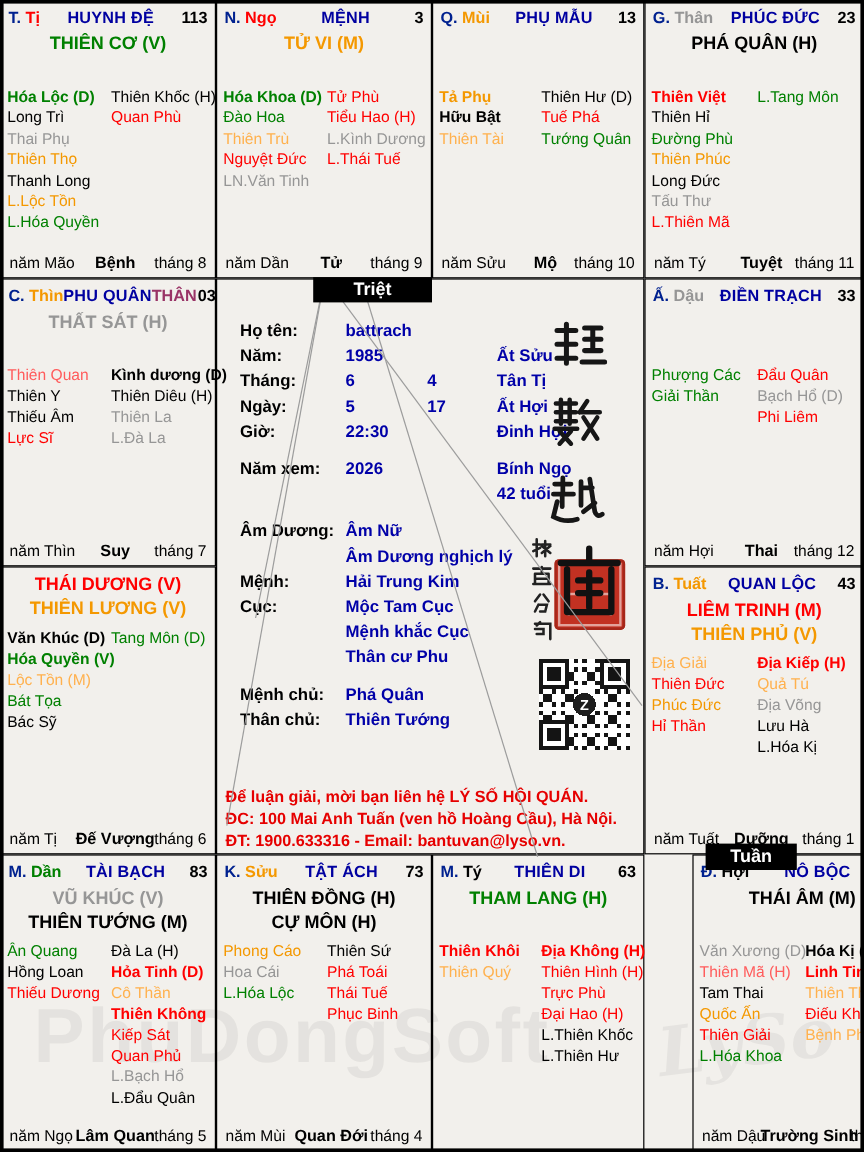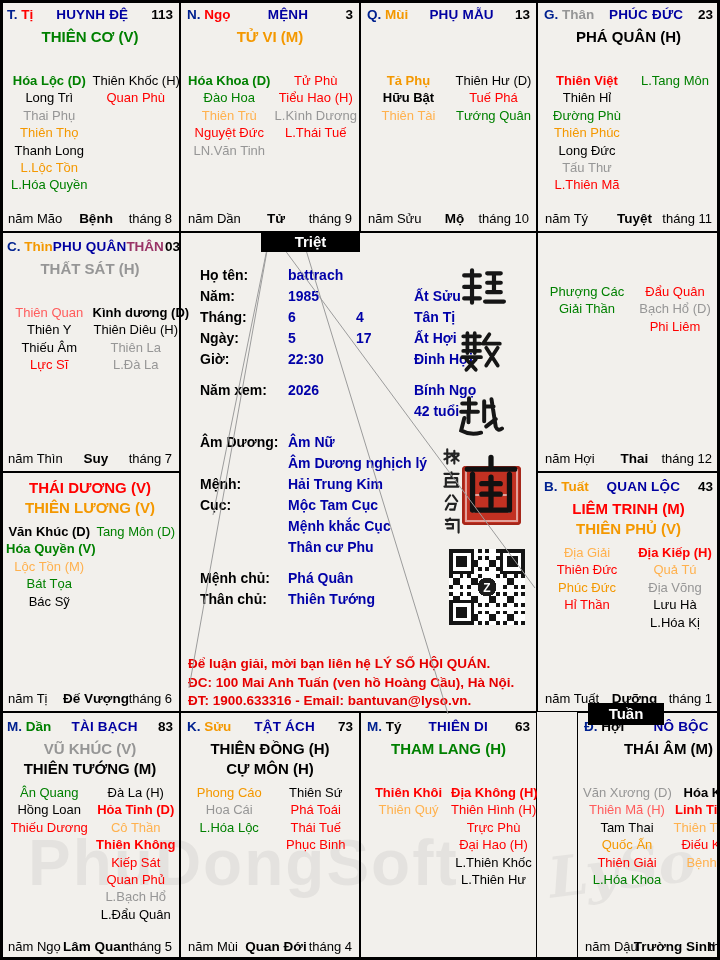--- a/index.html
+++ b/index.html
@@ -10,21 +10,21 @@
   #wm1{left:28px;top:826px;font-size:64px;letter-spacing:2px;}
   #wm2{left:548px;top:836px;font-size:56px;font-family:"DejaVu Serif",serif;font-style:italic;transform:rotate(-7deg);color:rgba(0,0,0,0.05);}
   
   .palace{position:absolute;border:1px solid #000;box-sizing:border-box;z-index:1;background:transparent;}
   .hdr{display:flex;align-items:flex-end;padding:6px 6px 0 6px;font-size:13.5px;font-weight:bold;white-space:nowrap;}
   .hdr .pre{color:#00218f;}
   .hdr .nm{flex:1;text-align:center;color:#0000a0;letter-spacing:.2px;}
   .hdr .ex{color:#993366;margin-right:1px;}
   .hdr .no{color:#000;}
   .mains{height:46px;margin-top:2px;text-align:center;font-size:15px;font-weight:bold;line-height:20px;padding-top:3px;box-sizing:border-box;}
-  .cols{display:flex;padding:2px 0 0 5px;font-size:13px;line-height:17.4px;white-space:nowrap;text-align:center;}
+  .cols{display:flex;padding:2px 0 0 5px;font-size:13px;line-height:17.4px;white-space:nowrap;}
   .cols .col{width:50%;overflow:visible;}
   .ftr{position:absolute;left:7px;right:7px;bottom:5px;font-size:13px;color:#000;}
   .ftr .fy{float:left;}
   .ftr .fm{float:right;}
   .ftr .stg{position:absolute;left:12px;right:0;text-align:center;font-weight:bold;font-size:13.5px;}
   
   .c-g{color:#008000}.c-o{color:#f49800}.c-lo{color:#ffb14e}.c-r{color:#ff0000}
   .c-lr{color:#ff5c5c}.c-k{color:#000}.c-gy{color:#969696}
   .bd{font-weight:bold;}
   
@@ -195,20 +195,25 @@
           <div class="st c-gy">L.Đà La</div>
         </div>
       </div>
       <div class="ftr">
         <span class="fy">năm Thìn</span>
         <span class="fm">tháng 7</span>
         <span class="stg">Suy</span>
       </div>
     </div>
   <div class="palace" style="left:537px;top:232px;width:183px;height:240px;">
+      <div class="hdr">
+        <span class="br"><span class="pre">Ấ. </span><span class="c-gy">Dậu</span></span>
+        <span class="nm">ĐIỀN TRẠCH</span>
+        <span class="no">33</span>
+      </div>
       <div class="mains"></div>
       <div class="cols">
         <div class="col">
           <div class="st c-g">Phượng Các</div>
           <div class="st c-g">Giải Thần</div>
         </div>
         <div class="col">
           <div class="st c-r">Đẩu Quân</div>
           <div class="st c-gy">Bạch Hổ (D)</div>
           <div class="st c-r">Phi Liêm</div>

